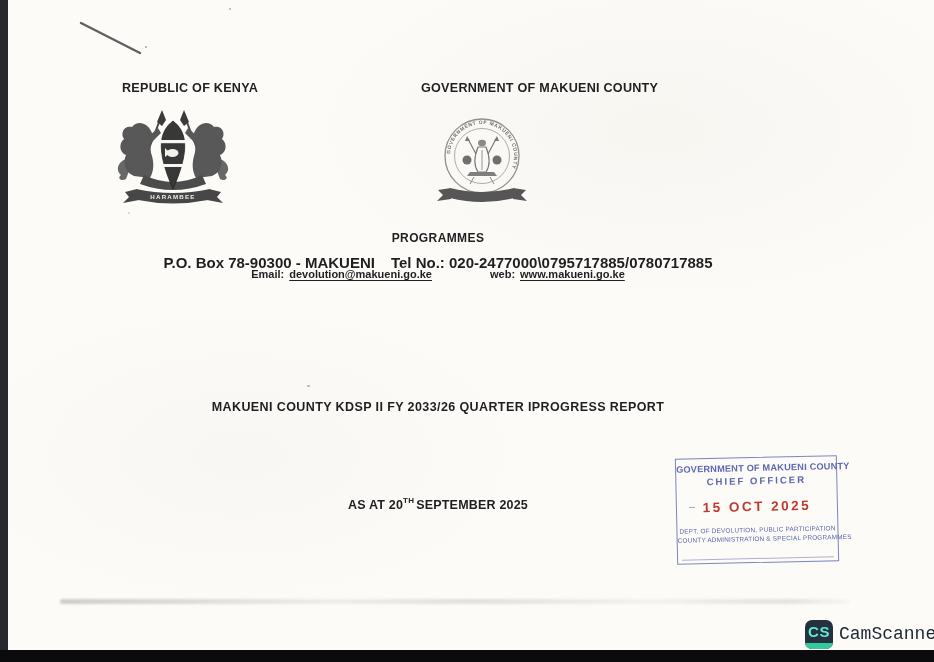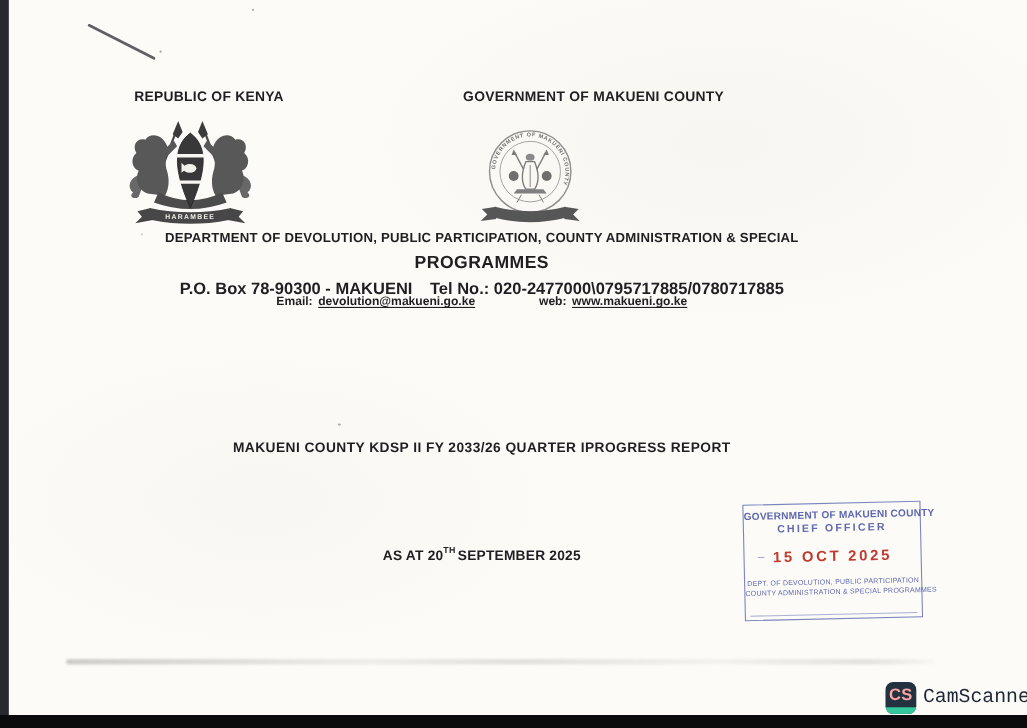--- a/index.html
+++ b/index.html
@@ -22,21 +22,21 @@
 
   .hdr { position:absolute; top:81px; font-size:12.6px; font-weight:700; letter-spacing:.25px; white-space:nowrap; }
   .hdr-left { left:114px; }
   .hdr-right { left:413px; }
 
   .arms { position:absolute; left:104px; top:109px; width:122px; height:96px; }
   .seal { position:absolute; left:426px; top:114px; width:96px; height:92px; }
 
   .cline { position:absolute; left:0; width:860px; text-align:center; font-weight:700; white-space:nowrap; }
   .dept1 { top:209px; font-size:12px; letter-spacing:.2px; }
-  .dept2 { top:231px; font-size:16px; letter-spacing:.4px; }
+  .dept2 { top:231px; font-size:12px; letter-spacing:.4px; }
   .contact1 { top:254px; font-size:15px; }
   .contact2 { top:268px; font-size:11px; }
   .contact1 .tel { margin-left:16px; }
   .contact2 .lbl { }
   .contact2 .link { text-decoration:underline; text-underline-offset:2px; margin-left:5px; }
   .contact2 .weblbl { margin-left:58px; }
   .title { top:400px; font-size:12.5px; letter-spacing:.4px; }
   .dateline { top:496px; font-size:12.5px; letter-spacing:.2px; }
   .dateline sup { font-size:8px; vertical-align:6px; }
   .dateline .suffix { margin-left:2px; }
@@ -57,21 +57,21 @@
 
   .smudge {
     position:absolute; left:52px; top:599px; width:790px; height:5px; border-radius:3px;
     background:linear-gradient(90deg, rgba(110,110,110,.38), rgba(140,140,140,.14) 35%,
       rgba(130,130,130,.26) 52%, rgba(150,150,150,.10) 75%, rgba(120,120,120,.22) 92%, rgba(150,150,150,.05));
     filter:blur(1.1px); opacity:.85;
   }
 
   .cs-icon {
     position:absolute; left:797px; top:620px; width:28px; height:29px; border-radius:7px;
-    background:#243240; overflow:hidden; color:#fca5a5; text-align:center;
+    background:#243240; overflow:hidden; color:#5eead4; text-align:center;
     font-weight:700; font-size:15px; line-height:24px; letter-spacing:.5px;
   }
   .cs-icon .bar { position:absolute; left:0; bottom:0; width:100%; height:6px; background:#35c89c; }
   .cs-label {
     position:absolute; left:831px; top:624px; font-family:Liberation Mono, monospace;
     font-size:18px; color:#1c2733;
   }
 </style>
 </head>
 <body>
@@ -148,21 +148,20 @@
         <line x1="40" y1="63" x2="36" y2="70" stroke-width="0.9"></line>
         <line x1="56" y1="63" x2="60" y2="70" stroke-width="0.9"></line>
       </g>
       <g fill="#565656">
         <polygon points="4,76 17,74 17,85 3,87 9,81"></polygon>
         <polygon points="92,76 79,74 79,85 93,87 87,81"></polygon>
         <path d="M16,74 Q48,82 80,74 L80,84 Q48,92 16,84 Z"></path>
       </g>
     </svg>
 
-    <div class="cline dept1">DEPARTMENT OF DEVOLUTION, PUBLIC PARTICIPATION, COUNTY ADMINISTRATION &amp; SPECIAL</div>
     <div class="cline dept2">PROGRAMMES</div>
 
     <div class="cline contact1">
       <span>P.O. Box 78-90300 - MAKUENI</span><span class="tel">Tel No.: 020-2477000\0795717885/0780717885</span>
     </div>
     <div class="cline contact2">
       <span class="lbl">Email:</span><span class="link">devolution@makueni.go.ke</span><span class="lbl weblbl">web:</span><span class="link">www.makueni.go.ke</span>
     </div>
 
     <div class="cline title">MAKUENI COUNTY KDSP II FY 2033/26 QUARTER IPROGRESS REPORT</div>

